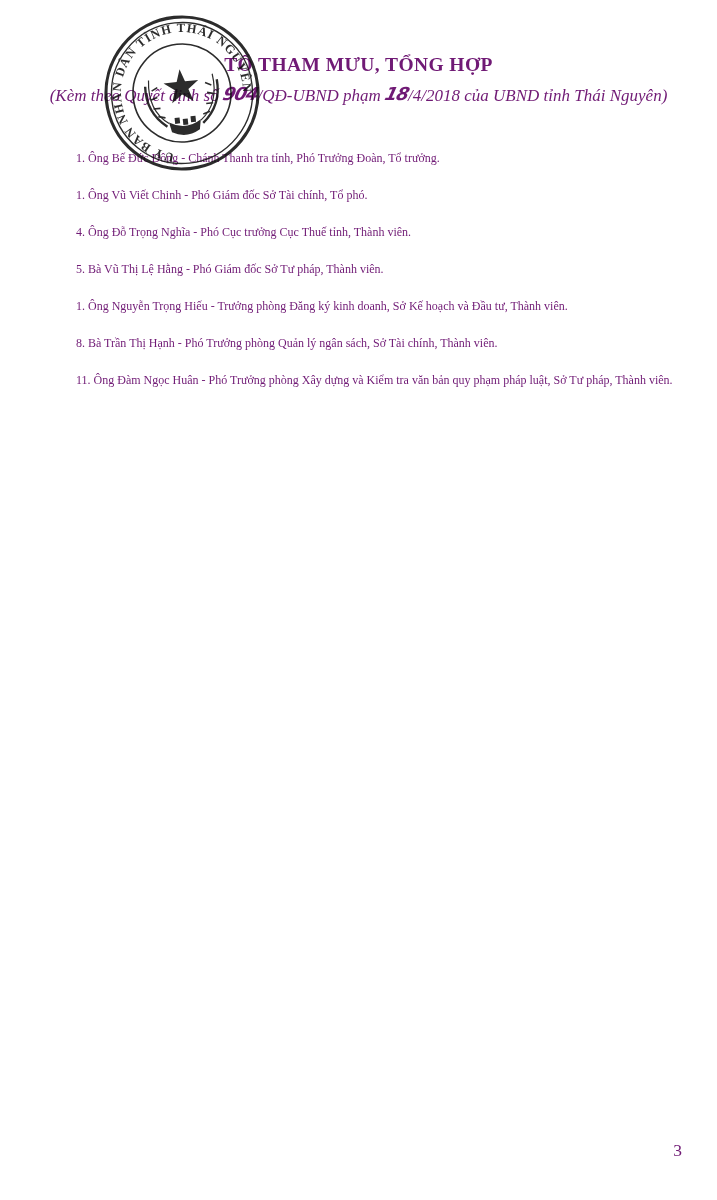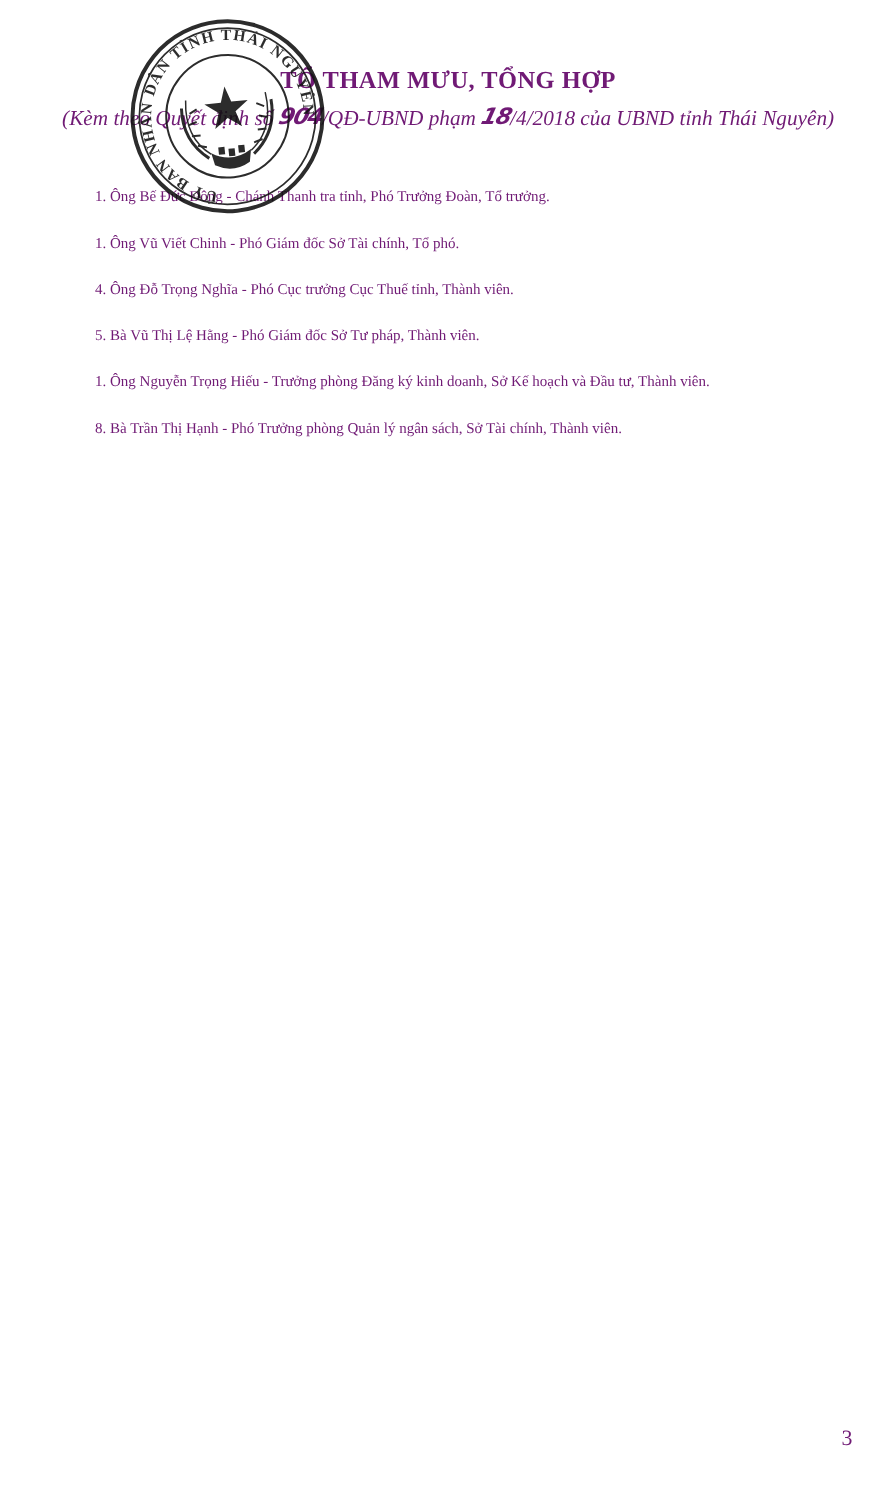--- a/index.html
+++ b/index.html
@@ -100,17 +100,18 @@
 
     <p>5. Bà Vũ Thị Lệ Hằng - Phó Giám đốc Sở Tư pháp, Thành viên.</p>
 
 
     <p>1. Ông Nguyễn Trọng Hiếu - Trưởng phòng Đăng ký kinh doanh, Sở Kế hoạch và Đầu tư, Thành viên.</p>
 
     <p>8. Bà Trần Thị Hạnh - Phó Trưởng phòng Quản lý ngân sách, Sở Tài chính, Thành viên.</p>
 
 
 
+    <p>11. Ông Đàm Ngọc Huân - Phó Trưởng phòng Xây dựng và Kiểm tra văn bản quy phạm pháp luật, Sở Tư pháp, Thành viên.</p>
   </div>
 
   <div class="page-number">3</div>
 
 </div>
 
 </body></html>

